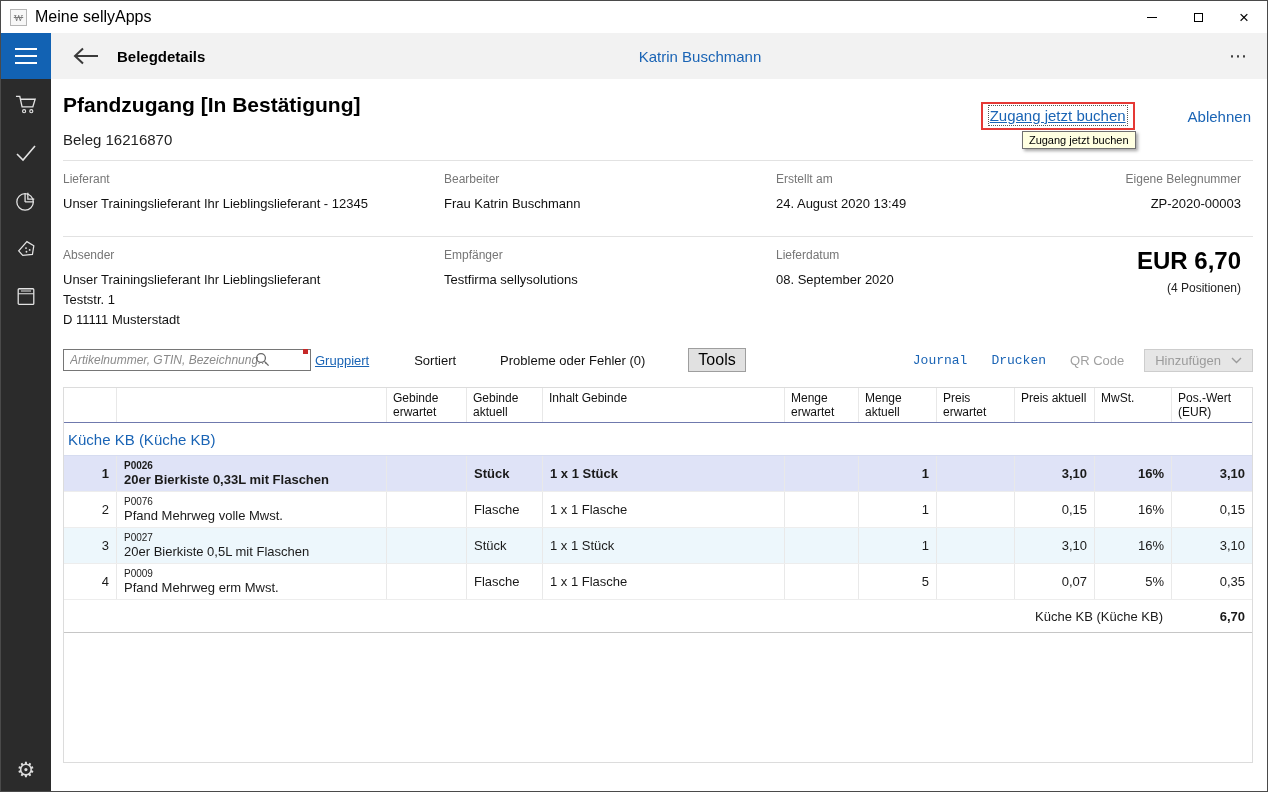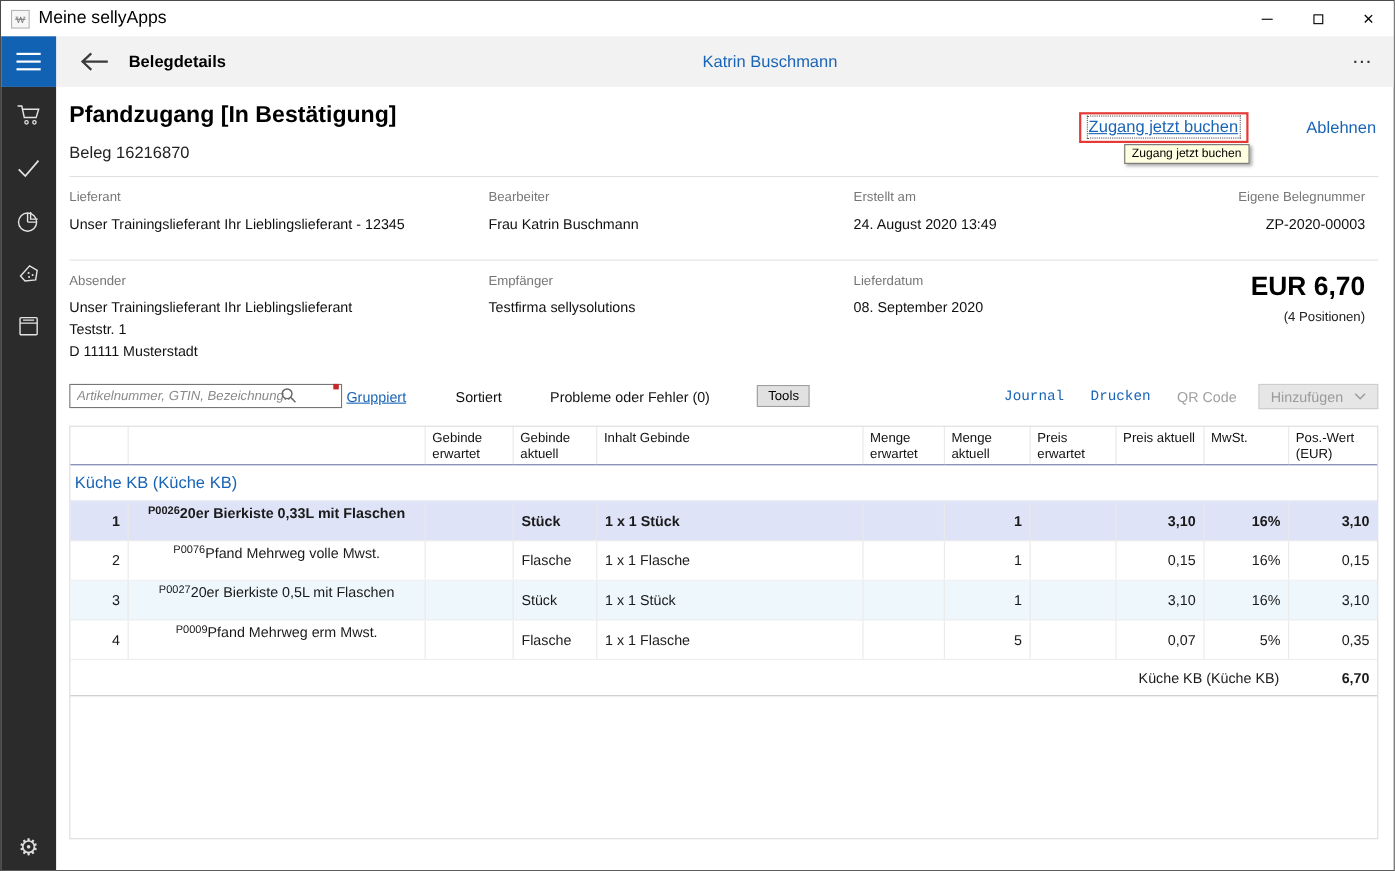--- a/index.html
+++ b/index.html
@@ -62,21 +62,21 @@
   .searchwrap{position:relative;width:212px;}
   .searchwrap input{width:248px;height:22px;border:1px solid #767676;font-size:12px;
     padding:0 26px 0 6px;font-family:"Liberation Sans",sans-serif;}
   .searchwrap input::placeholder{font-style:italic;color:#8a8a8a;}
   .searchico{position:absolute;right:5px;top:3px;}
   .tb-link{font-size:13px;cursor:pointer;}
   .grouped{margin-left:40px;color:#1a64b5;text-decoration:underline;position:relative;}
   .reddot{position:absolute;left:-12px;top:-4px;width:5px;height:5px;background:#c62828;}
   .sorted{margin-left:45px;color:#111;}
   .problems{margin-left:44px;color:#111;}
-  .toolsbtn{margin-left:43px;background:#e1e1e1;border:1px solid #9e9e9e;font-size:12px;
+  .toolsbtn{margin-left:43px;background:#e1e1e1;border:1px solid #9e9e9e;font-size:16px;
     padding:2px 9px;color:#000;cursor:pointer;font-family:"Liberation Sans",sans-serif;}
   .tb-right{margin-left:auto;display:flex;align-items:center;}
   .journal,.print{color:#1a64b5;font-family:Liberation Mono, monospace;}
   .print{margin-left:24px;}
   .qr{margin-left:24px;color:#a0a0a0;}
   .addbtn{margin-left:20px;background:#e6e6e6;border:1px solid #cdcdcd;color:#9b9b9b;
     font-size:13px;padding:2px 10px;height:23px;display:flex;align-items:center;gap:10px;}
   
   .tbl{margin:15px 14px 0 12px;border:1px solid #dcdcdc;height:376px;font-size:13px;
     --cols:53px 270px 80px 76px 242px 74px 78px 78px 80px 77px 1fr;background:#fff;}
@@ -85,21 +85,21 @@
     display:flex;align-items:flex-start;}
   .th:last-child{border-right:none;}
   .grouphdr{color:#1a64b5;font-size:15px;padding:8px 4px 7px;border-bottom:1px solid #d6dcf0;}
   .trow{display:grid;grid-template-columns:var(--cols);border-bottom:1px solid #ededed;
     min-height:36px;cursor:default;}
   .trow.selected{background:#dfe3f7;font-weight:bold;}
   .trow.alt{background:#edf7fc;}
   .td{padding:2px 7px;border-right:1px solid #e9e9e9;display:flex;align-items:center;overflow:hidden;}
   .td:last-child{border-right:none;}
   .td.num{justify-content:flex-end;font-size:13px;}
-  .td.art{flex-direction:row;align-items:flex-start;justify-content:center;padding:3px 7px;}
+  .td.art{flex-direction:column;align-items:flex-start;justify-content:center;padding:3px 7px;}
   .art .code{font-size:10px;line-height:12px;}
   .art .name{font-size:13px;line-height:15px;}
   .td.r{justify-content:flex-end;}
   .tfoot{display:grid;grid-template-columns:1108px 1fr;border-bottom:1px solid #c6c6c6;height:33px;}
   .tfoot .flabel{display:flex;align-items:center;justify-content:flex-end;padding-right:9px;font-size:13px;}
   .tfoot .ftotal{display:flex;align-items:center;justify-content:flex-end;padding-right:7px;
     font-weight:bold;font-size:13px;}
   svg{display:block;}
 </style>
 </head>

